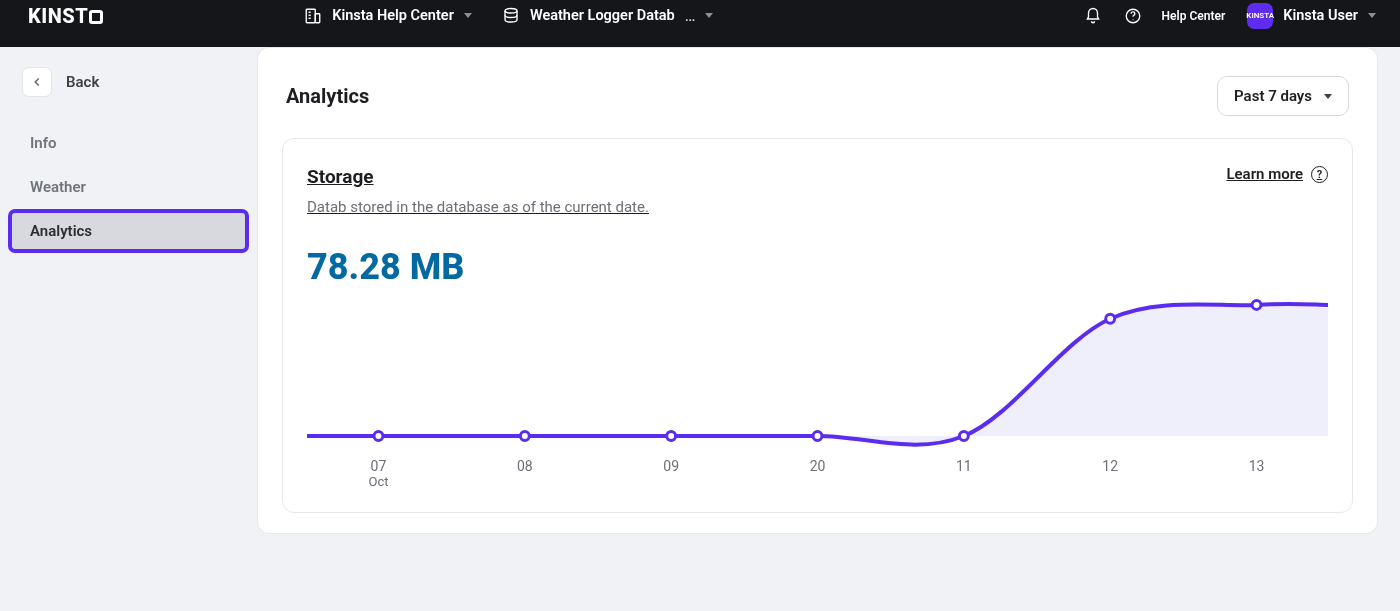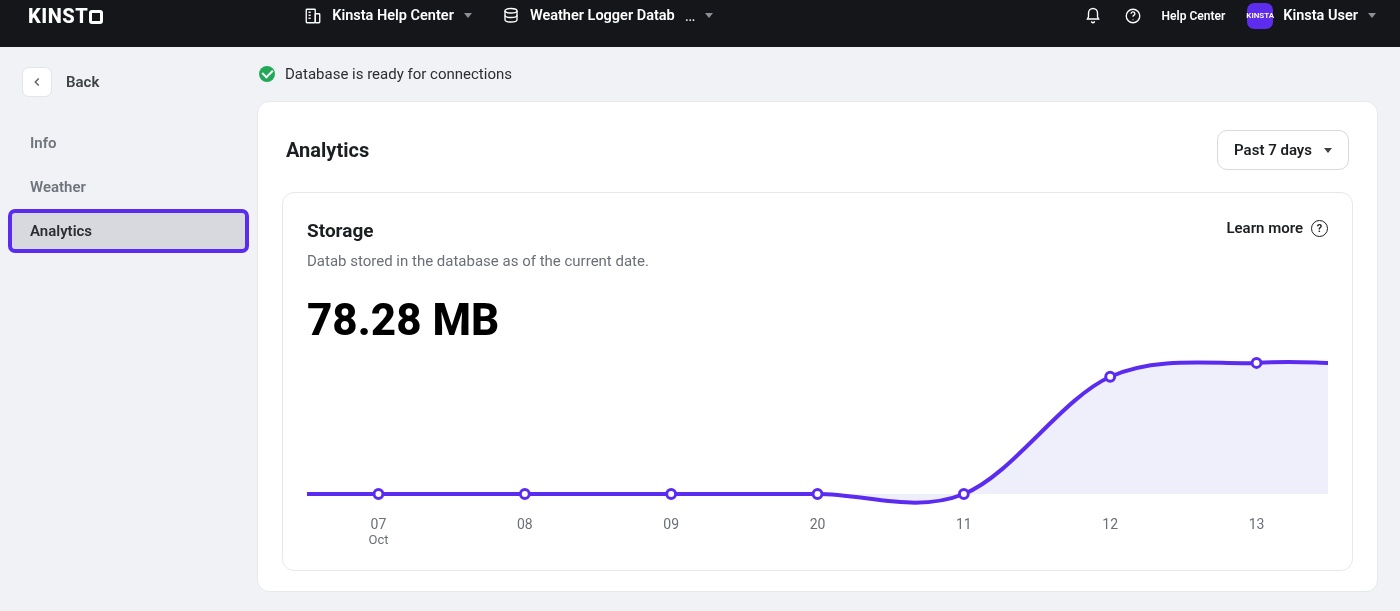--- a/index.html
+++ b/index.html
@@ -38,27 +38,27 @@
   .status-dot::after { content:""; width:5px; height:8px; border:solid #fff; border-width:0 2px 2px 0; transform: rotate(45deg) translate(-1px,-1px); }
   .status-text { font-size:15px; color:#2b2d31; }
 
   .card { background:#fff; border:1px solid #e7e8ec; border-radius:12px; padding:0; }
   .card-head-row { display:flex; align-items:center; justify-content:space-between; padding:28px 28px 22px 28px; }
   .card-head-row h2 { font-size:20px; font-weight:700; }
   .range-dd { border:1px solid #d7d9de; border-radius:10px; padding:10px 16px; display:flex; align-items:center; gap:12px; font-size:15px; font-weight:600; cursor:pointer; }
   .range-dd .chev { border-top-color:#404247; }
 
   .inner { margin:0 24px 20px 24px; border:1px solid #e7e8ec; border-radius:12px; padding:26px 24px 18px 24px; }
-  .inner-head { display:flex; align-items:flex-start; justify-content:space-between; }
+  .inner-head { display:flex; align-items:flex-start; justify-content:space-between;text-decoration:underline; }
   .inner-head h3 { font-size:19px; font-weight:700; }
   .inner-head .sub { margin-top:10px; color:#6b6f77; font-size:15px; }
   .learn { display:flex; align-items:center; gap:8px; font-size:15px; font-weight:600; cursor:pointer; }
   .learn .q { width:17px; height:17px; border:1.6px solid #1c1e21; border-radius:50%; display:flex; align-items:center; justify-content:center; font-size:11px; font-weight:700; }
 
-  .big-value { margin-top:24px; font-size:44px; font-weight:800; color:#000000; }
+  .big-value { margin-top:30px; font-size:36px; font-weight:800; color:#0369a1; }
 
   .chart-wrap { position:relative; margin-top:8px; }
   .chart { width:100%; height:160px; display:block; }
   .xlabels { position:relative; height:36px; margin-top:2px; }
   .xl { position:absolute; transform:translateX(-50%); font-size:14px; color:#6b6f77; text-align:center; }
   .xl .sub { display:block; font-size:13px; }
 
   
   .area { fill:#efeffb; }
   .line { fill:none; stroke:#5b2cf0; stroke-width:4; stroke-linecap:round; }
@@ -125,24 +125,20 @@
           </svg>
       </div>
       <span class="back-lbl">Back</span>
     </div>
     <div class="nav-item"><span>Info</span></div>
     <div class="nav-item"><span>Weather</span></div>
     <div class="nav-item active"><span>Analytics</span></div>
   </div>
 
   <div class="main">
-    <div class="status-row">
-      <span class="status-dot"></span>
-      <span class="status-text">Database is ready for connections</span>
-    </div>
 
     <div class="card">
       <div class="card-head-row">
         <h2>Analytics</h2>
         <div class="range-dd">
           <span>Past 7 days</span>
           <span class="chev"></span>
         </div>
       </div>
 

